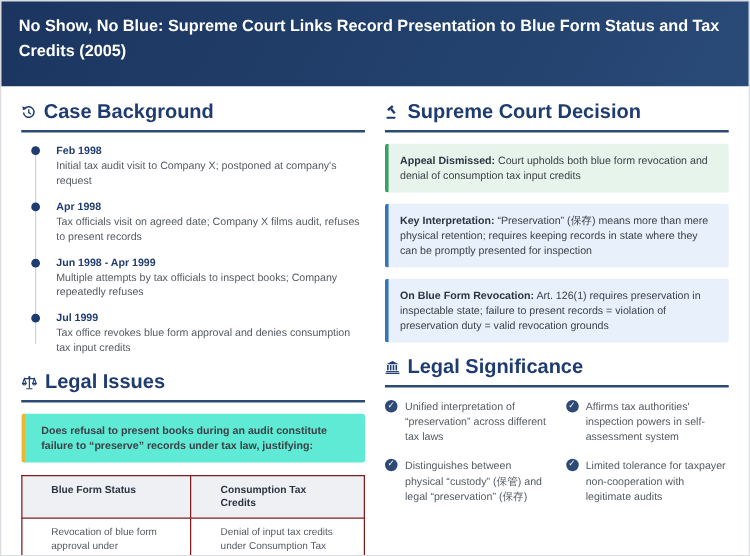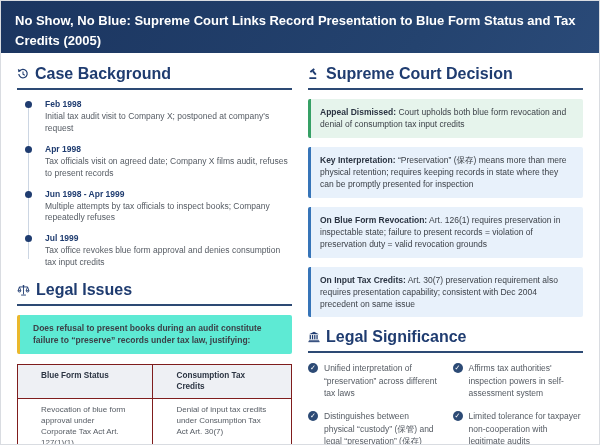--- a/index.html
+++ b/index.html
@@ -5,21 +5,21 @@
   * { margin:0; padding:0; box-sizing:border-box; }
   html,body { background:#e9ebee; }
   body { font-family:"Liberation Sans", sans-serif; }
   .page {
     width:600px; height:445px; background:#ffffff; position:relative;
     overflow:hidden; border:1px solid #d9dce1;
   }
   .header {
     background:linear-gradient(120deg,#1b3560 0%,#24436f 70%,#2a4a78 100%);
     color:#ffffff; padding:10px 18px 11px 14px;
-    font-size:13px; font-weight:bold; line-height:1.55; height:52px;
+    font-size:13px; font-weight:bold; line-height:1.55; height:68px;
   }
   .content { display:flex; gap:16px; padding:12px 16px 8px 16px; }
   .col { flex:1; min-width:0; }
 
   .section-header {
     display:flex; align-items:center; gap:6px;
     color:#1f3c70; font-weight:bold; font-size:16px;
     border-bottom:2px solid #2d4a74; padding-bottom:5px; margin-bottom:9px;
   }
   .section-header .ico { display:flex; align-items:center; }
@@ -157,23 +157,20 @@
 
       <div class="callout green tight">
         <b>Appeal Dismissed:</b><span> Court upholds both blue form revocation and denial of consumption tax input credits</span>
       </div>
       <div class="callout blue tight">
         <b>Key Interpretation:</b><span> “Preservation” (保存) means more than mere physical retention; requires keeping records in state where they can be promptly presented for inspection</span>
       </div>
       <div class="callout blue tight">
         <b>On Blue Form Revocation:</b><span> Art. 126(1) requires preservation in inspectable state; failure to present records = violation of preservation duty = valid revocation grounds</span>
       </div>
-      <div class="callout blue">
-        <b>On Input Tax Credits:</b><span> Art. 30(7) preservation requirement also requires presentation capability; consistent with Dec 2004 precedent on same issue</span>
-      </div>
 
       <div class="section-header" style="margin-top:11px;">
         <span class="ico">
           <svg width="12" height="12" viewBox="0 0 16 16" fill="#1f3c70">
               <path d="M8 1 1.4 4.4h13.2z"></path>
               <rect x="2.2" y="5.4" width="1.7" height="5.6"></rect>
               <rect x="5.2" y="5.4" width="1.7" height="5.6"></rect>
               <rect x="8.2" y="5.4" width="1.7" height="5.6"></rect>
               <rect x="11.2" y="5.4" width="1.7" height="5.6"></rect>
               <rect x="1.2" y="11.8" width="13.6" height="1.1"></rect>

